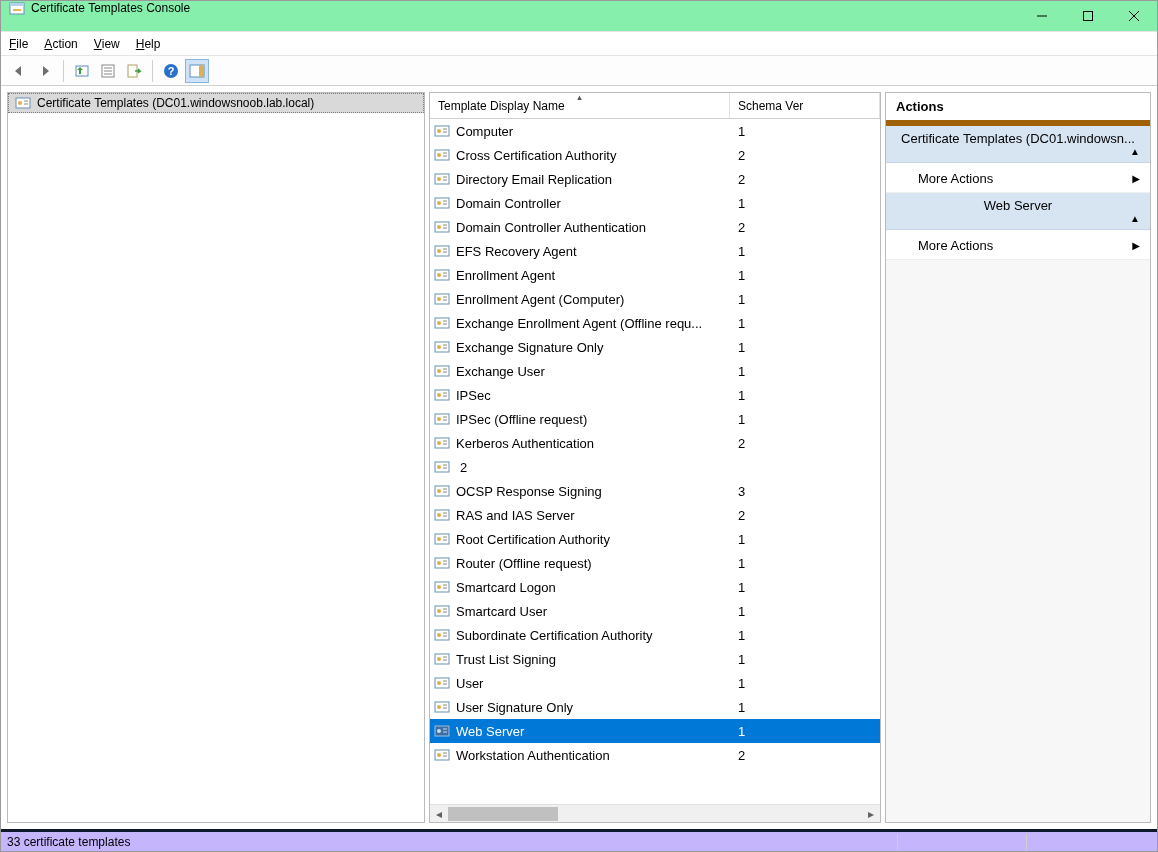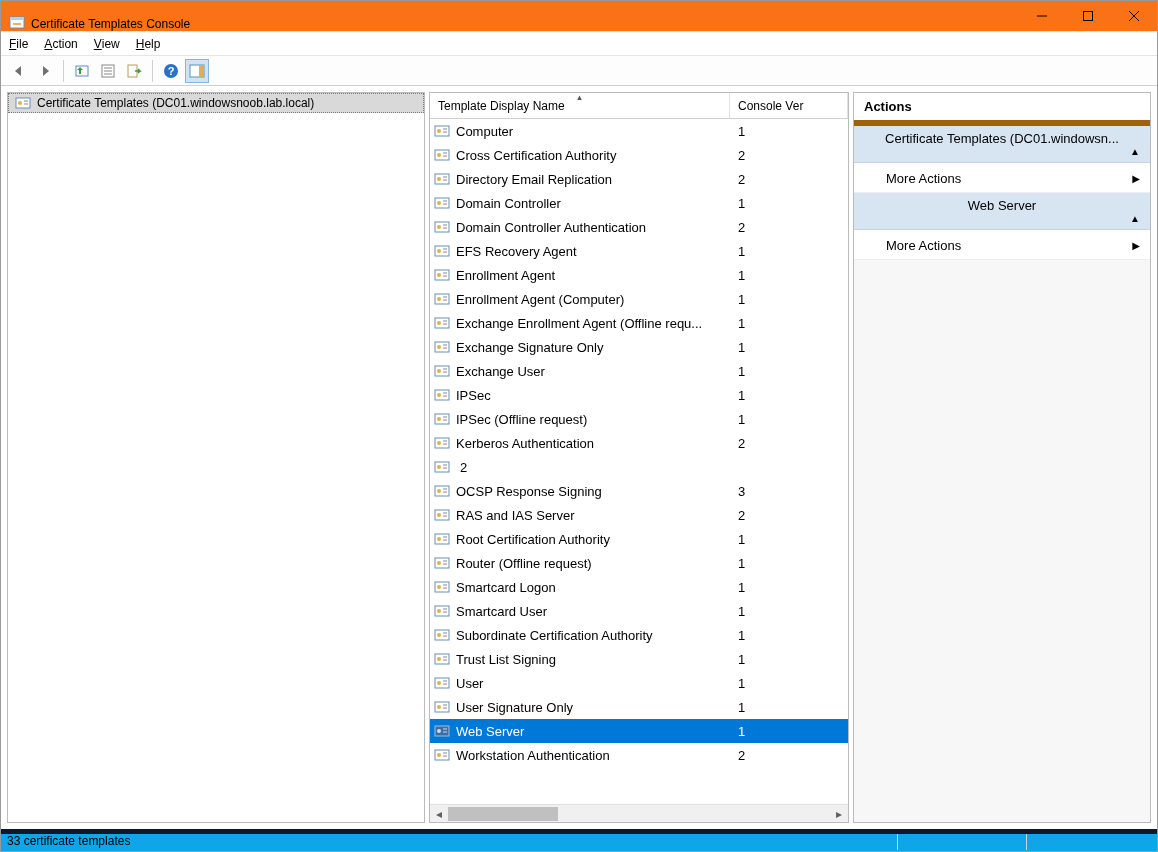--- a/index.html
+++ b/index.html
@@ -1,33 +1,33 @@
 <!DOCTYPE html>
 <html><head>
 <meta charset="utf-8">
 <style>
   * { box-sizing: border-box; }
   html, body { margin: 0; padding: 0; font-family: "Segoe UI", Tahoma, sans-serif; font-size: 12px; color: #000; background: #fff; }
   .window { width: 1158px; height: 852px; display: flex; flex-direction: column; border: 1px solid #999; position: relative; }
-  .titlebar { height: 31px; display: flex; align-items: flex-end; padding: 0 0 0 8px; background: #f97316; border-bottom: 1px solid #e5e5e5; }
+  .titlebar { height: 31px; display: flex; align-items: flex-start; padding: 0 0 0 8px; background: #86efac; border-bottom: 1px solid #e5e5e5; }
   .titlebar .app-icon { width: 16px; height: 16px; margin-right: 6px; }
   .titlebar .title { flex: 1; font-size: 12px; }
   .winbtns { display: flex; height: 100%; }
   .winbtn { width: 46px; display: flex; align-items: center; justify-content: center; }
   .menubar { height: 24px; display: flex; align-items: center; padding: 2px 8px; gap: 16px; border-bottom: 1px solid #e5e5e5; }
   .menubar span { display: inline-block; text-align: center; }
   .menubar u { text-decoration: underline; }
   .toolbar { height: 30px; display: flex; align-items: center; padding: 2px 6px; gap: 2px; border-bottom: 1px solid #d0d0d0; background: #fdfdfd; }
   .tbtn { width: 24px; height: 24px; display: flex; align-items: center; justify-content: center; border: 1px solid transparent; }
   .tsep { width: 1px; height: 22px; background: #d0d0d0; margin: 0 4px; }
   .body3 { flex: 1; display: flex; min-height: 0; }
   .tree-pane { width: 418px; border: 1px solid #bbb; margin: 6px 2px 6px 6px; background: #fff; overflow: auto; }
   .tree-item { display: flex; align-items: center; gap: 6px; padding: 2px 6px; height: 20px; }
   .tree-item.sel { background: #d9d9d9; border: 1px dotted #7a7a7a; }
-  .list-pane { width: 420px; border: 1px solid #bbb; margin: 6px 2px; background: #fff; display: flex; flex-direction: column; min-height: 0; }
+  .list-pane { width: 452px; border: 1px solid #bbb; margin: 6px 2px; background: #fff; display: flex; flex-direction: column; min-height: 0; }
   .list-header { display: flex; border-bottom: 1px solid #d0d0d0; height: 26px; background: #fff; }
   .hcell { padding: 4px 8px; border-right: 1px solid #e0e0e0; font-size: 12px; white-space: nowrap; overflow: hidden; display:flex; align-items:center; }
   .hcell .sortglyph { margin-left: auto; margin-right: auto; position:absolute; left:50%; top:-1px; transform:translateX(-50%); font-size:9px; color:#555;}
   .hcell.name { width: 300px; position:relative;}
   .hcell.ver { flex: 1; }
   .list-body { flex: 1; overflow-y: scroll; overflow-x: hidden; }
   .row { display: flex; align-items: center; height: 24px; padding: 0 4px; }
   .row.sel { background: #0078d7; color: #fff; }
   .row .ic { width: 18px; height: 16px; flex-shrink:0; margin-right: 4px; }
   .row .name { width: 278px; white-space: nowrap; overflow: hidden; text-overflow: ellipsis; font-size: 13px; }
@@ -35,21 +35,21 @@
   .hscroll { height: 18px; border-top: 1px solid #e0e0e0; display:flex; align-items:center; background:#f0f0f0; }
   .hscroll .arrow { width:18px; height:100%; display:flex; align-items:center; justify-content:center; color:#606060;}
   .hscroll .track { flex:1; height:100%; position:relative; }
   .hscroll .thumb { position:absolute; left:0; top:2px; height:14px; width:110px; background:#c0c0c0; }
   .actions-pane { flex: 1; border: 1px solid #bbb; margin: 6px 6px 6px 2px; background: #f7f7f7; display:flex; flex-direction:column; }
   .actions-title { background: #fff; font-weight: bold; padding: 6px 10px; border-bottom: 6px solid #a16207; font-size:13px; }
   .action-hdr { background: #d7e4f2; padding: 5px 10px; font-size:13px; display:flex; align-items:center; border-bottom:1px solid #c5d4e6;flex-direction:column; }
   .action-hdr .caret { margin-left:auto; font-size:10px; }
   .action-item { background:#fff; padding: 8px 10px 6px 32px; display:flex; align-items:center; font-size:13px; border-bottom:1px solid #eee; }
   .action-item .chev { margin-left:auto; font-size:10px;}
-  .statusbar { height: 22px; border-top: 5px solid #0f172a; display:flex; align-items:flex-start; padding: 0 6px; font-size:12px; background:#0ea5e9;}
+  .statusbar { height: 22px; border-top: 3px solid #0f172a; display:flex; align-items:center; padding: 0 6px; font-size:12px; background:#c4b5fd;}
   .statusbar .cell { padding-right: 16px; }
   .statusbar .sep { width:1px; height:16px; background:#d0d0d0; margin:0 4px;}
   .statusbar .flex { flex:1; }
   svg { display:block; }
 </style>
 </head>
 <body>
 
 <div class="window">
 
@@ -152,21 +152,21 @@
       </div>
     </div>
 
     <div class="list-pane">
       <div class="list-header">
         <div class="hcell name">
           <span>Template Display Name</span>
           <span class="sortglyph">▴</span>
         </div>
         <div class="hcell ver">
-          <span>Console Ver</span>
+          <span>Schema Ver</span>
         </div>
       </div>
       <div class="list-body" id="list-body">
           <div class="row">
             <span class="ic">
               <svg width="16" height="16">
                 <rect x="1" y="3" width="14" height="10" fill="#fff" stroke="#6a8fb5"></rect>
                 <circle cx="5" cy="8" r="2" fill="#e0b050"></circle>
                 <line x1="9" y1="6" x2="13" y2="6" stroke="#888"></line>
                 <line x1="9" y1="9" x2="13" y2="9" stroke="#888"></line>

